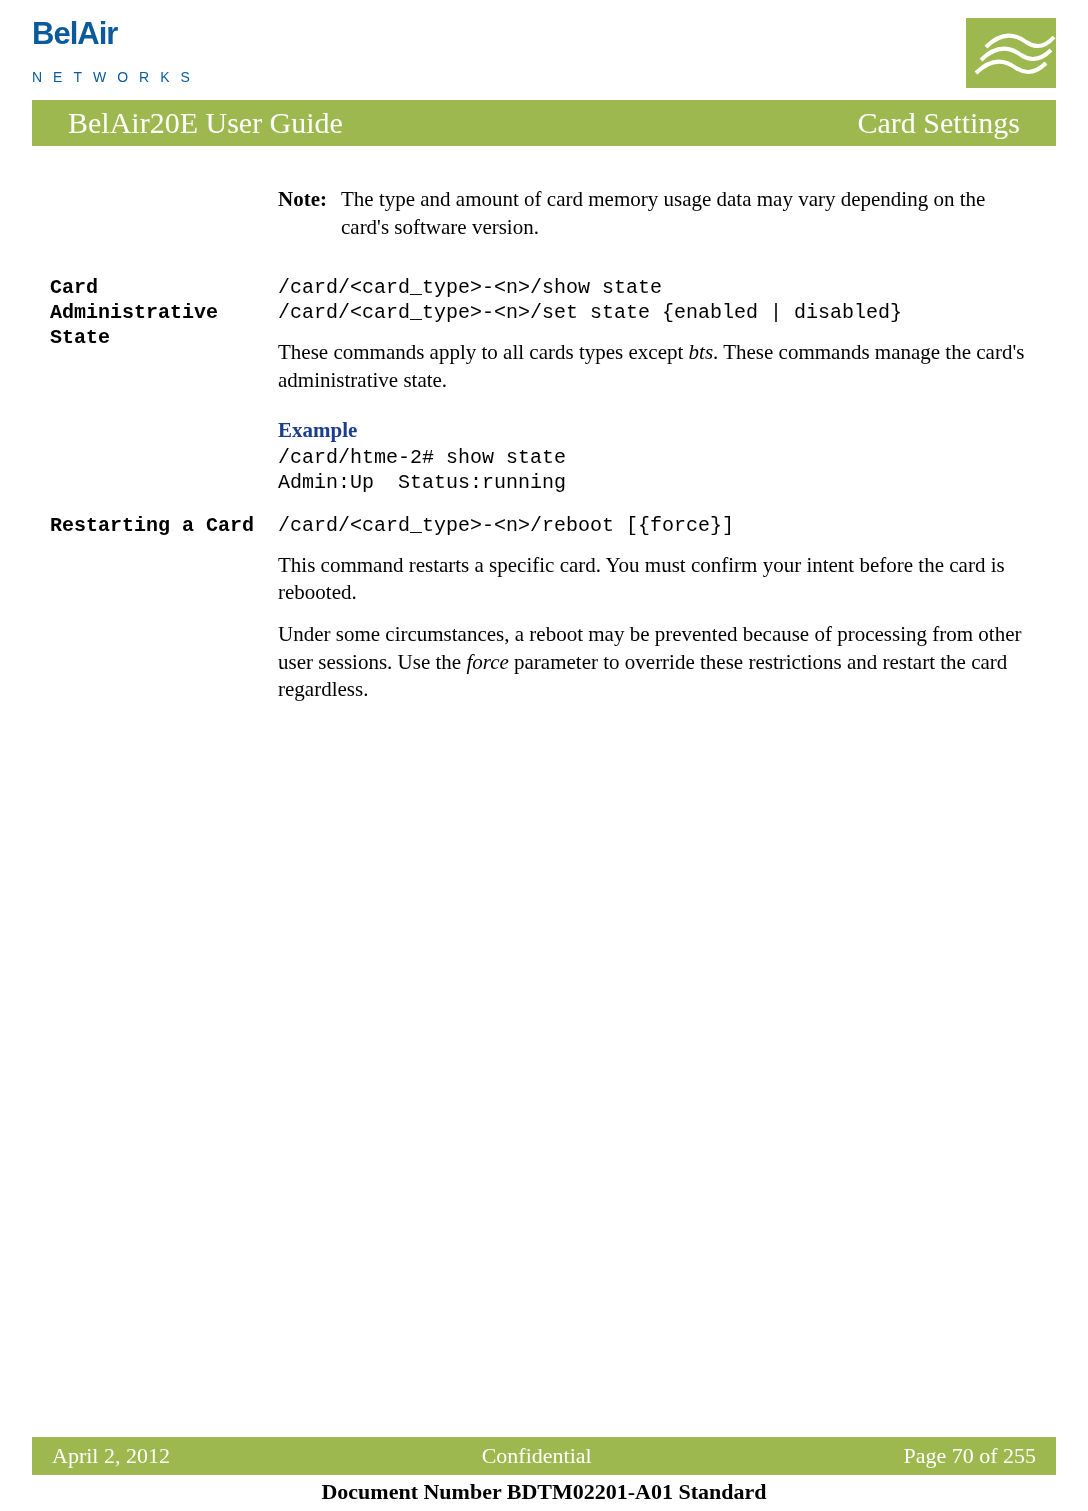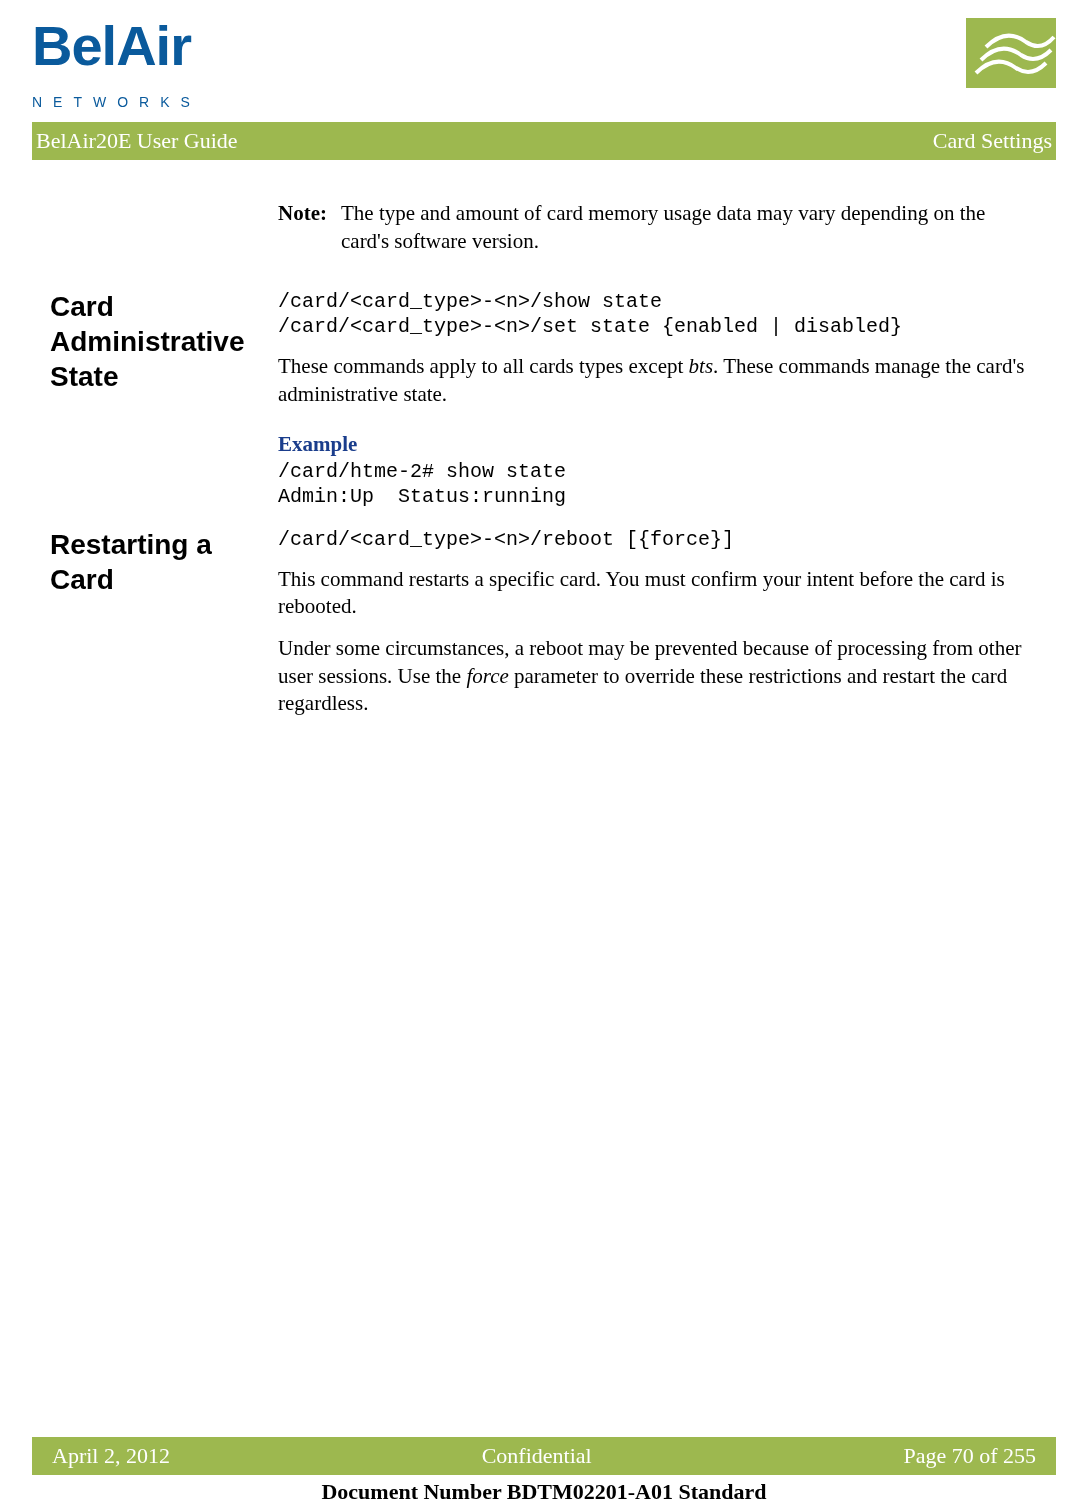--- a/index.html
+++ b/index.html
@@ -20,21 +20,21 @@
       display: flex;
       justify-content: space-between;
       align-items: flex-start;
       padding: 0 32px 12px 32px;
     }
     .logo-box {
       display: flex;
       flex-direction: column;
     }
     .logo-main {
-      font-size: 56px;
+      font-size: 31px;
       font-weight: bold;
       color: #0a5a9c;
       font-family: Arial, sans-serif;
       letter-spacing: -1px;
       line-height: 1;
     }
     .logo-sub {
       font-size: 14px;
       color: #0a5a9c;
       font-family: Arial, sans-serif;
@@ -43,39 +43,39 @@
     }
     .decor-icon {
       width: 90px;
       height: 70px;
     }
     .title-bar {
       background: #9db84f;
       color: white;
       display: flex;
       justify-content: space-between;
-      padding: 6px 4px;
-      font-size: 22px;
+      padding: 6px 36px;
+      font-size: 30px;
       font-family: Georgia, serif;
       margin: 0 32px;
     }
     .content-area {
       flex: 1;
       padding: 40px 60px 12px 50px;
     }
     .row {
       display: flex;
       margin-bottom: 6px;
     }
     .side-col {
       width: 228px;
       flex-shrink: 0;
-      font-size: 28px;
+      font-size: 20px;
       font-weight: bold;
-      font-family: Liberation Sans, sans-serif;
+      font-family: Liberation Mono, monospace;
       line-height: 1.25;
       padding-right: 16px;
     }
     .main-col {
       flex: 1;
       font-size: 21px;
       line-height: 1.32;
     }
     .note-row {
       display: flex;

